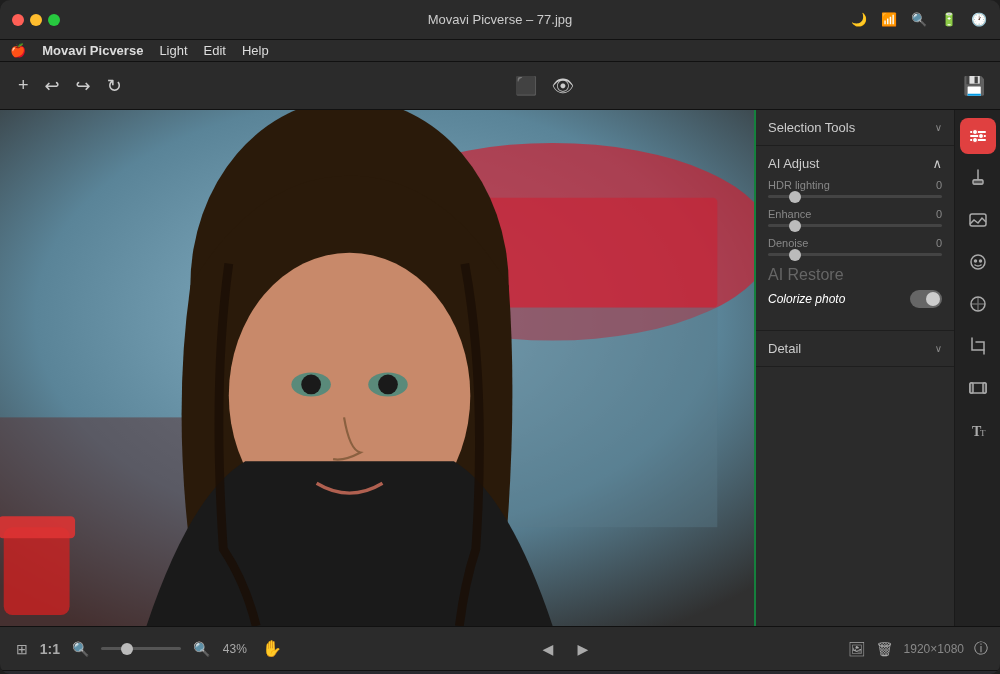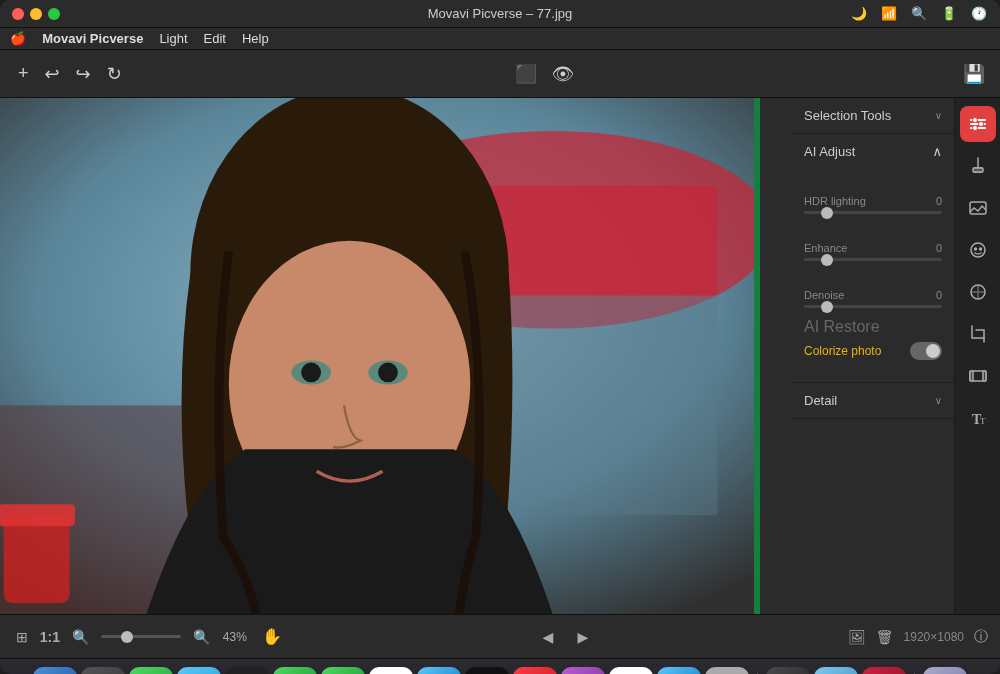--- a/index.html
+++ b/index.html
@@ -8,21 +8,21 @@
       height: 674px;
       background: #1e1e1e;
       font-family: -apple-system, BlinkMacSystemFont, 'SF Pro Text', sans-serif;
       overflow: hidden;
       border-radius: 10px;
     }
 
     
     .title-bar {
       background: #2b2b2b;
-      height: 28px;
+      height: 40px;
       display: flex;
       align-items: center;
       padding: 0 12px;
       position: relative;
       border-bottom: 1px solid #111;
     }
     .traffic-lights {
       display: flex;
       gap: 6px;
       align-items: center;
@@ -120,24 +120,23 @@
       height: 100%;
       background: linear-gradient(135deg, #3a3a3a 0%, #2a2a2a 100%);
       position: relative;
       overflow: hidden;
     }
 
     
     .right-panel {
       width: 200px;
       background: #2b2b2b;
-      border-left: 6px solid #15803d;
+      border-left: 2px solid #15803d;
       overflow-y: auto;
       overflow-x: hidden;
-      padding-left: 32px;
     }
     .right-panel::-webkit-scrollbar { width: 4px; }
     .right-panel::-webkit-scrollbar-track { background: #2b2b2b; }
     .right-panel::-webkit-scrollbar-thumb { background: #555; border-radius: 2px; }
 
     .panel-section-header {
       display: flex;
       align-items: center;
       justify-content: space-between;
       padding: 10px 12px;
@@ -172,21 +171,20 @@
     }
 
     .slider-row {
       margin-bottom: 10px;
     }
     .slider-label-row {
       display: flex;
       justify-content: space-between;
       align-items: center;
       margin-bottom: 4px;
-      margin-top: 28px;
     }
     .slider-label {
       color: #888;
       font-size: 11px;
     }
     .slider-value {
       color: #888;
       font-size: 11px;
     }
     .slider-track {
@@ -213,22 +211,23 @@
       font-size: 16px;
       margin: 10px 0 6px;
     }
     .colorize-row {
       display: flex;
       align-items: center;
       justify-content: space-between;
       margin-bottom: 10px;
     }
     .colorize-label {
-      color: #eab308;
+      color: #ffffff;
       font-size: 12px;
+      font-style: italic;
     }
     .toggle {
       width: 32px;
       height: 18px;
       background: #555;
       border-radius: 9px;
       position: relative;
       cursor: pointer;
     }
     .toggle.on {

